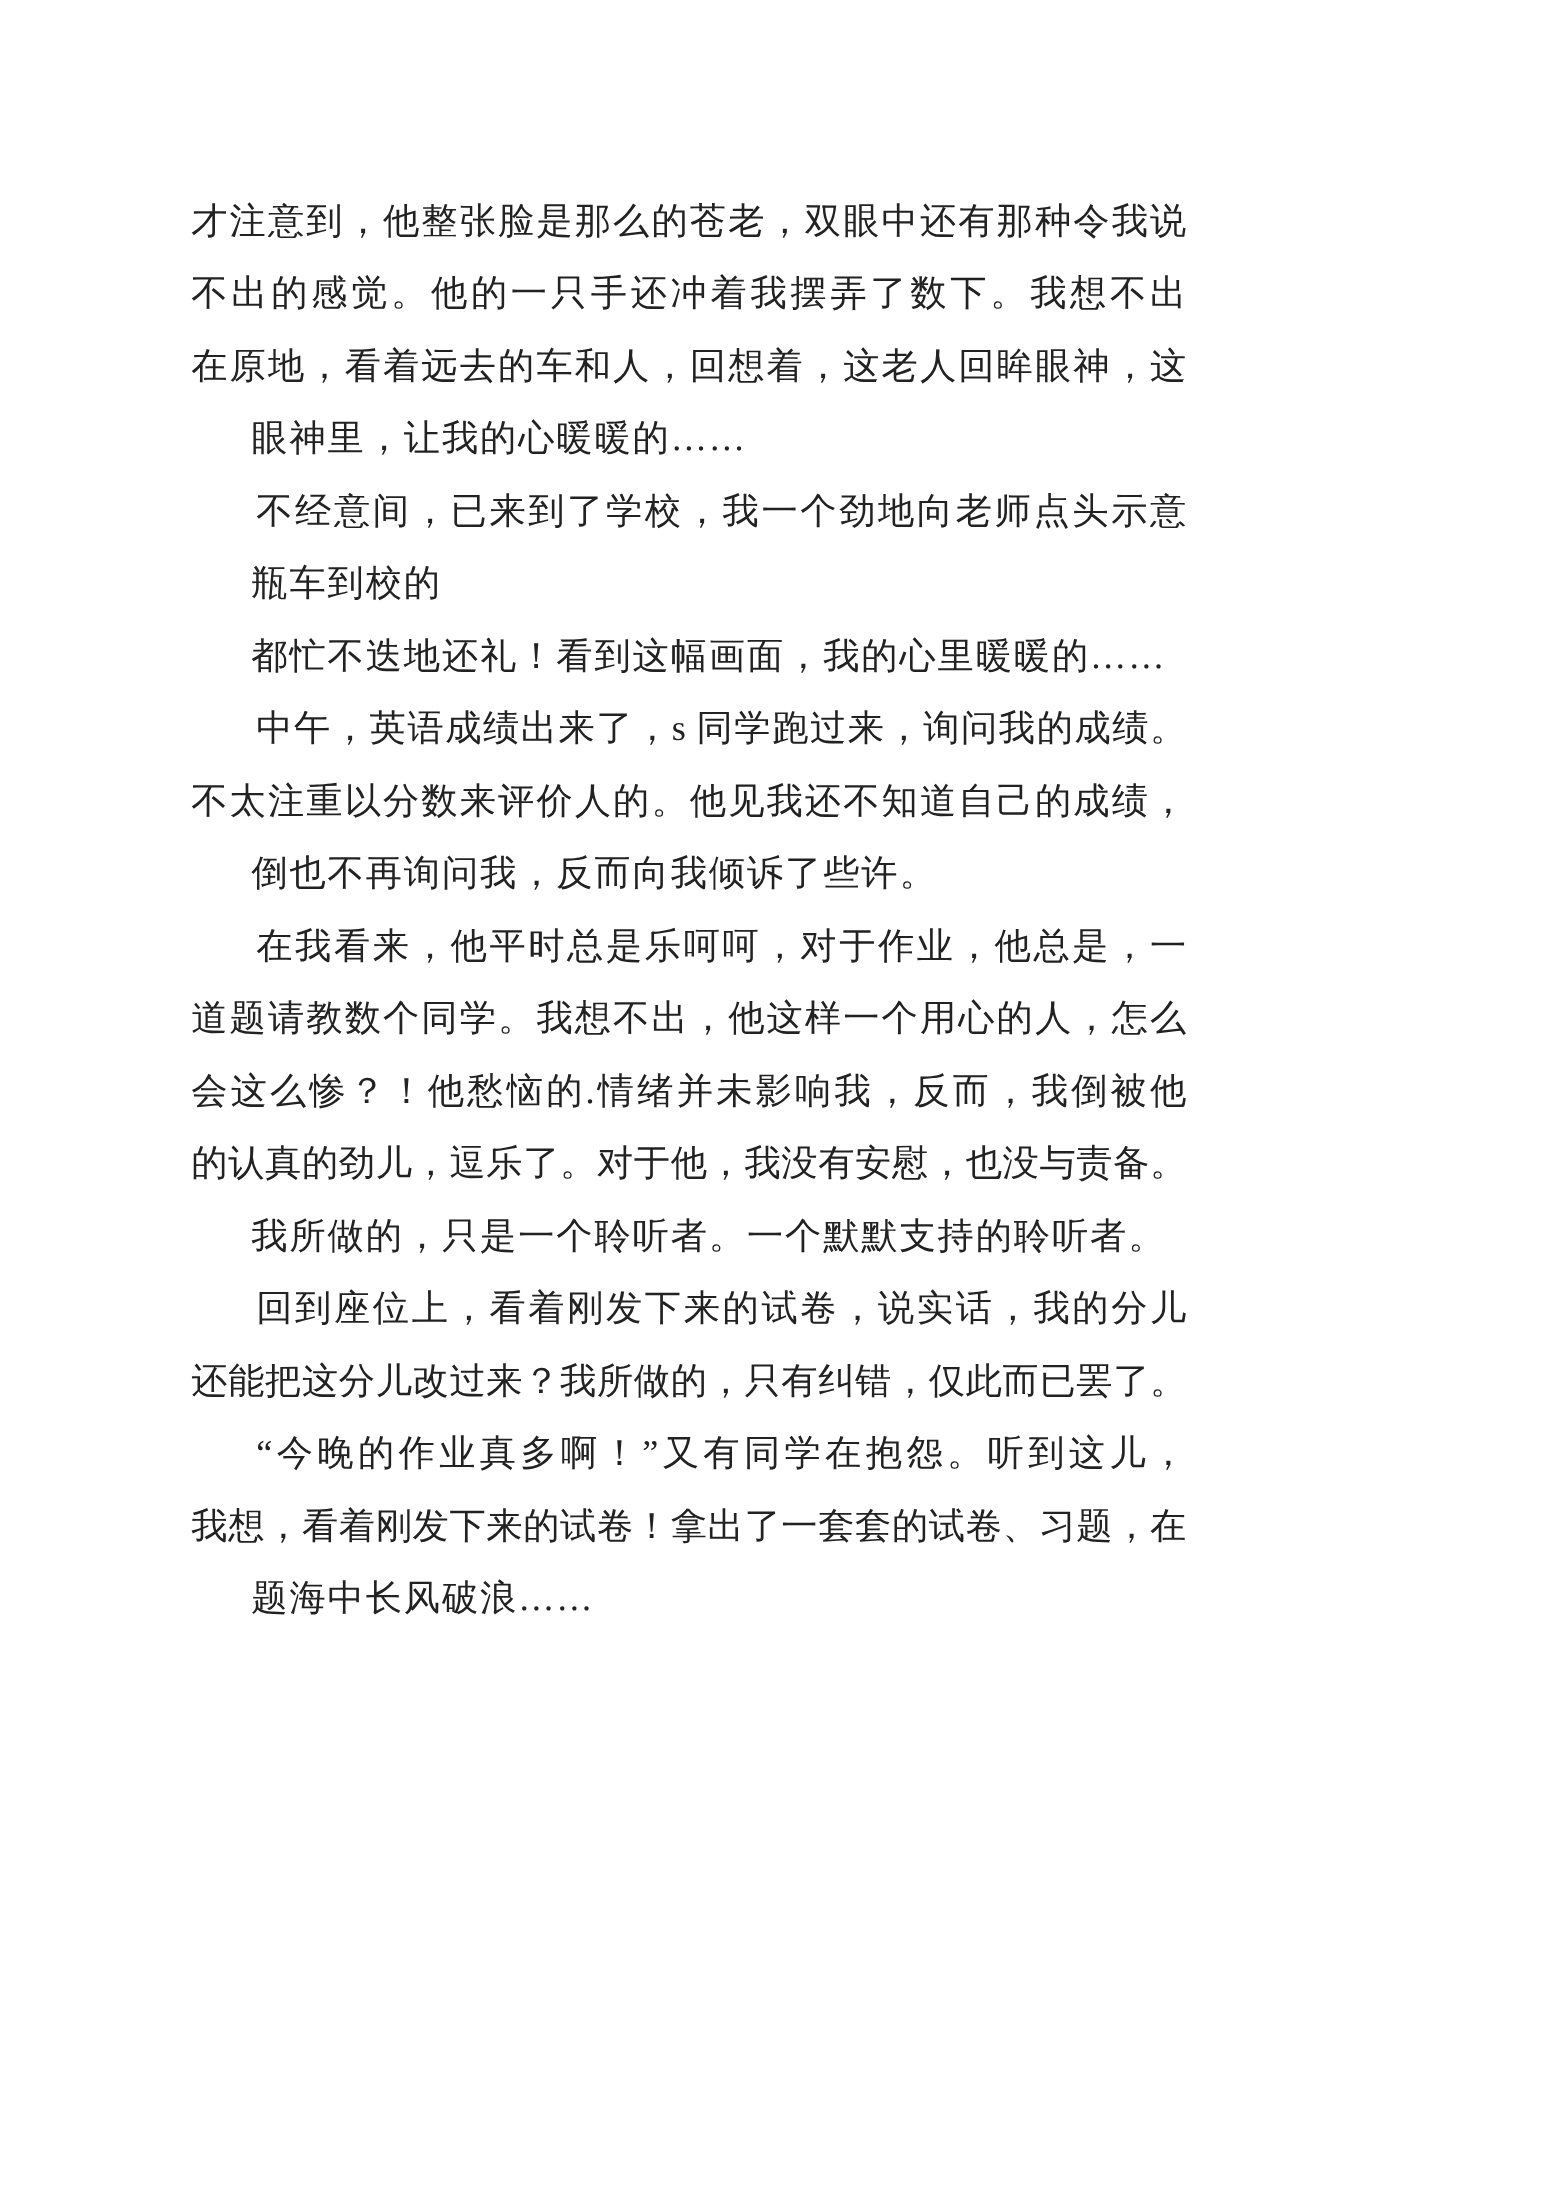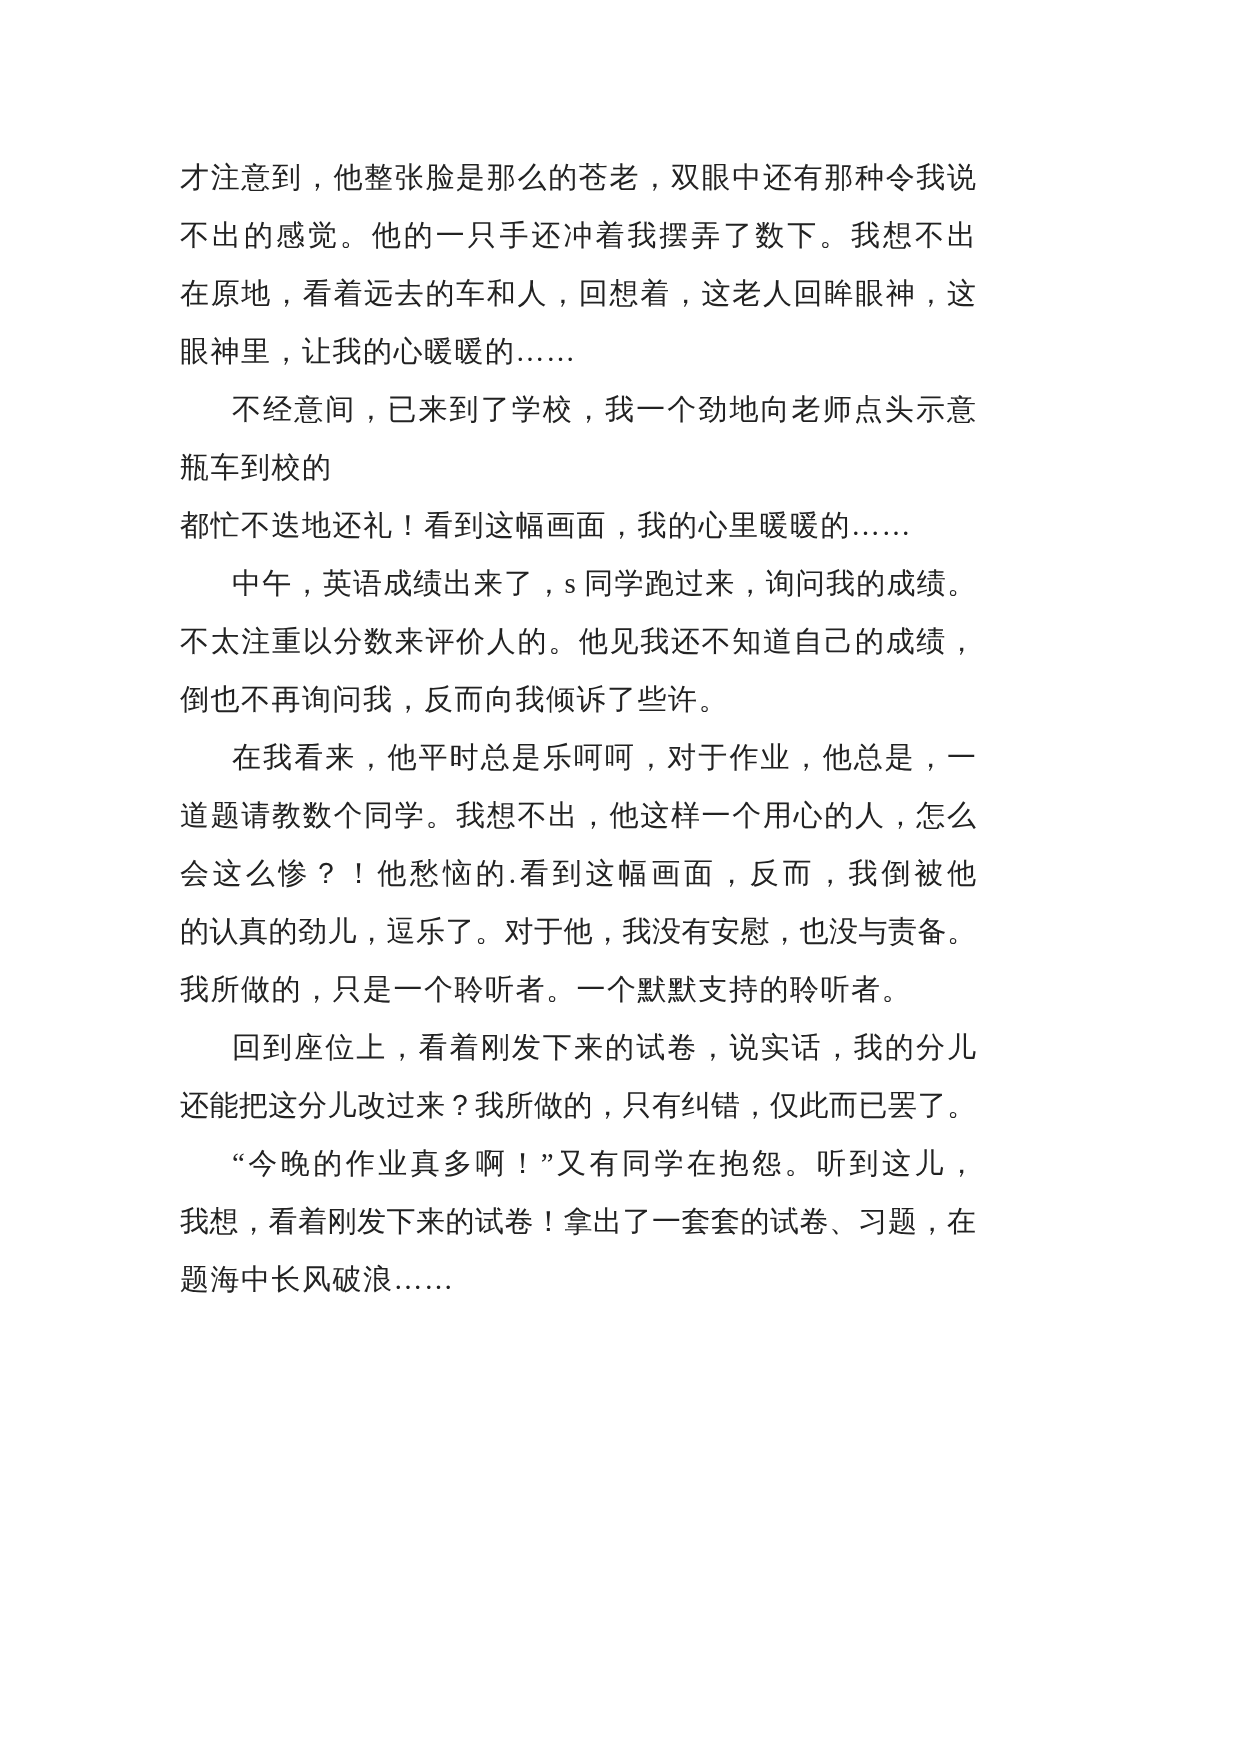--- a/index.html
+++ b/index.html
@@ -9,40 +9,41 @@
   }
   .page {
     position: relative;
     width: 1241px;
     height: 1754px;
     background: #ffffff;
     overflow: hidden;
   }
   .text-block {
     position: absolute;
-    left: 180px;
+    left: 153px;
     top: 148px;
     width: 796px;
   }
   .line {
     font-family: "Liberation Serif", "DejaVu Serif", serif;
     font-size: 29px;
     line-height: 58px;
     height: 58px;
     color: #222222;
     font-weight: 400;
     text-align: justify;
     text-align-last: justify;
     text-justify: inter-character;
     overflow: visible;
   }
   .line.last {
     text-align: center;
     text-align-last: left;
     letter-spacing: 1.5px;
+    margin-left: 48px;
   }
   .line.indent {
     text-indent: 52px;
   }
 </style>
 </head>
 <body>
 
 <div class="page">
   <div class="text-block" id="essay-body">
@@ -51,21 +52,21 @@
       <div class="line">在原地，看着远去的车和人，回想着，这老人回眸眼神，这</div>
       <div class="line last">眼神里，让我的心暖暖的……</div>
       <div class="line indent">不经意间，已来到了学校，我一个劲地向老师点头示意</div>
       <div class="line last">瓶车到校的</div>
       <div class="line last">都忙不迭地还礼！看到这幅画面，我的心里暖暖的……</div>
       <div class="line indent">中午，英语成绩出来了，s 同学跑过来，询问我的成绩。</div>
       <div class="line">不太注重以分数来评价人的。他见我还不知道自己的成绩，</div>
       <div class="line last">倒也不再询问我，反而向我倾诉了些许。</div>
       <div class="line indent">在我看来，他平时总是乐呵呵，对于作业，他总是，一</div>
       <div class="line">道题请教数个同学。我想不出，他这样一个用心的人，怎么</div>
-      <div class="line">会这么惨？！他愁恼的.看到这幅画面，反而，我倒被他</div>
+      <div class="line">会这么惨？！他愁恼的.情绪并未影响我，反而，我倒被他</div>
       <div class="line">的认真的劲儿，逗乐了。对于他，我没有安慰，也没与责备。</div>
       <div class="line last">我所做的，只是一个聆听者。一个默默支持的聆听者。</div>
       <div class="line indent">回到座位上，看着刚发下来的试卷，说实话，我的分儿</div>
       <div class="line">还能把这分儿改过来？我所做的，只有纠错，仅此而已罢了。</div>
       <div class="line indent">“今晚的作业真多啊！”又有同学在抱怨。听到这儿，</div>
       <div class="line">我想，看着刚发下来的试卷！拿出了一套套的试卷、习题，在</div>
       <div class="line last">题海中长风破浪……</div>
     </div>
 </div>
 

